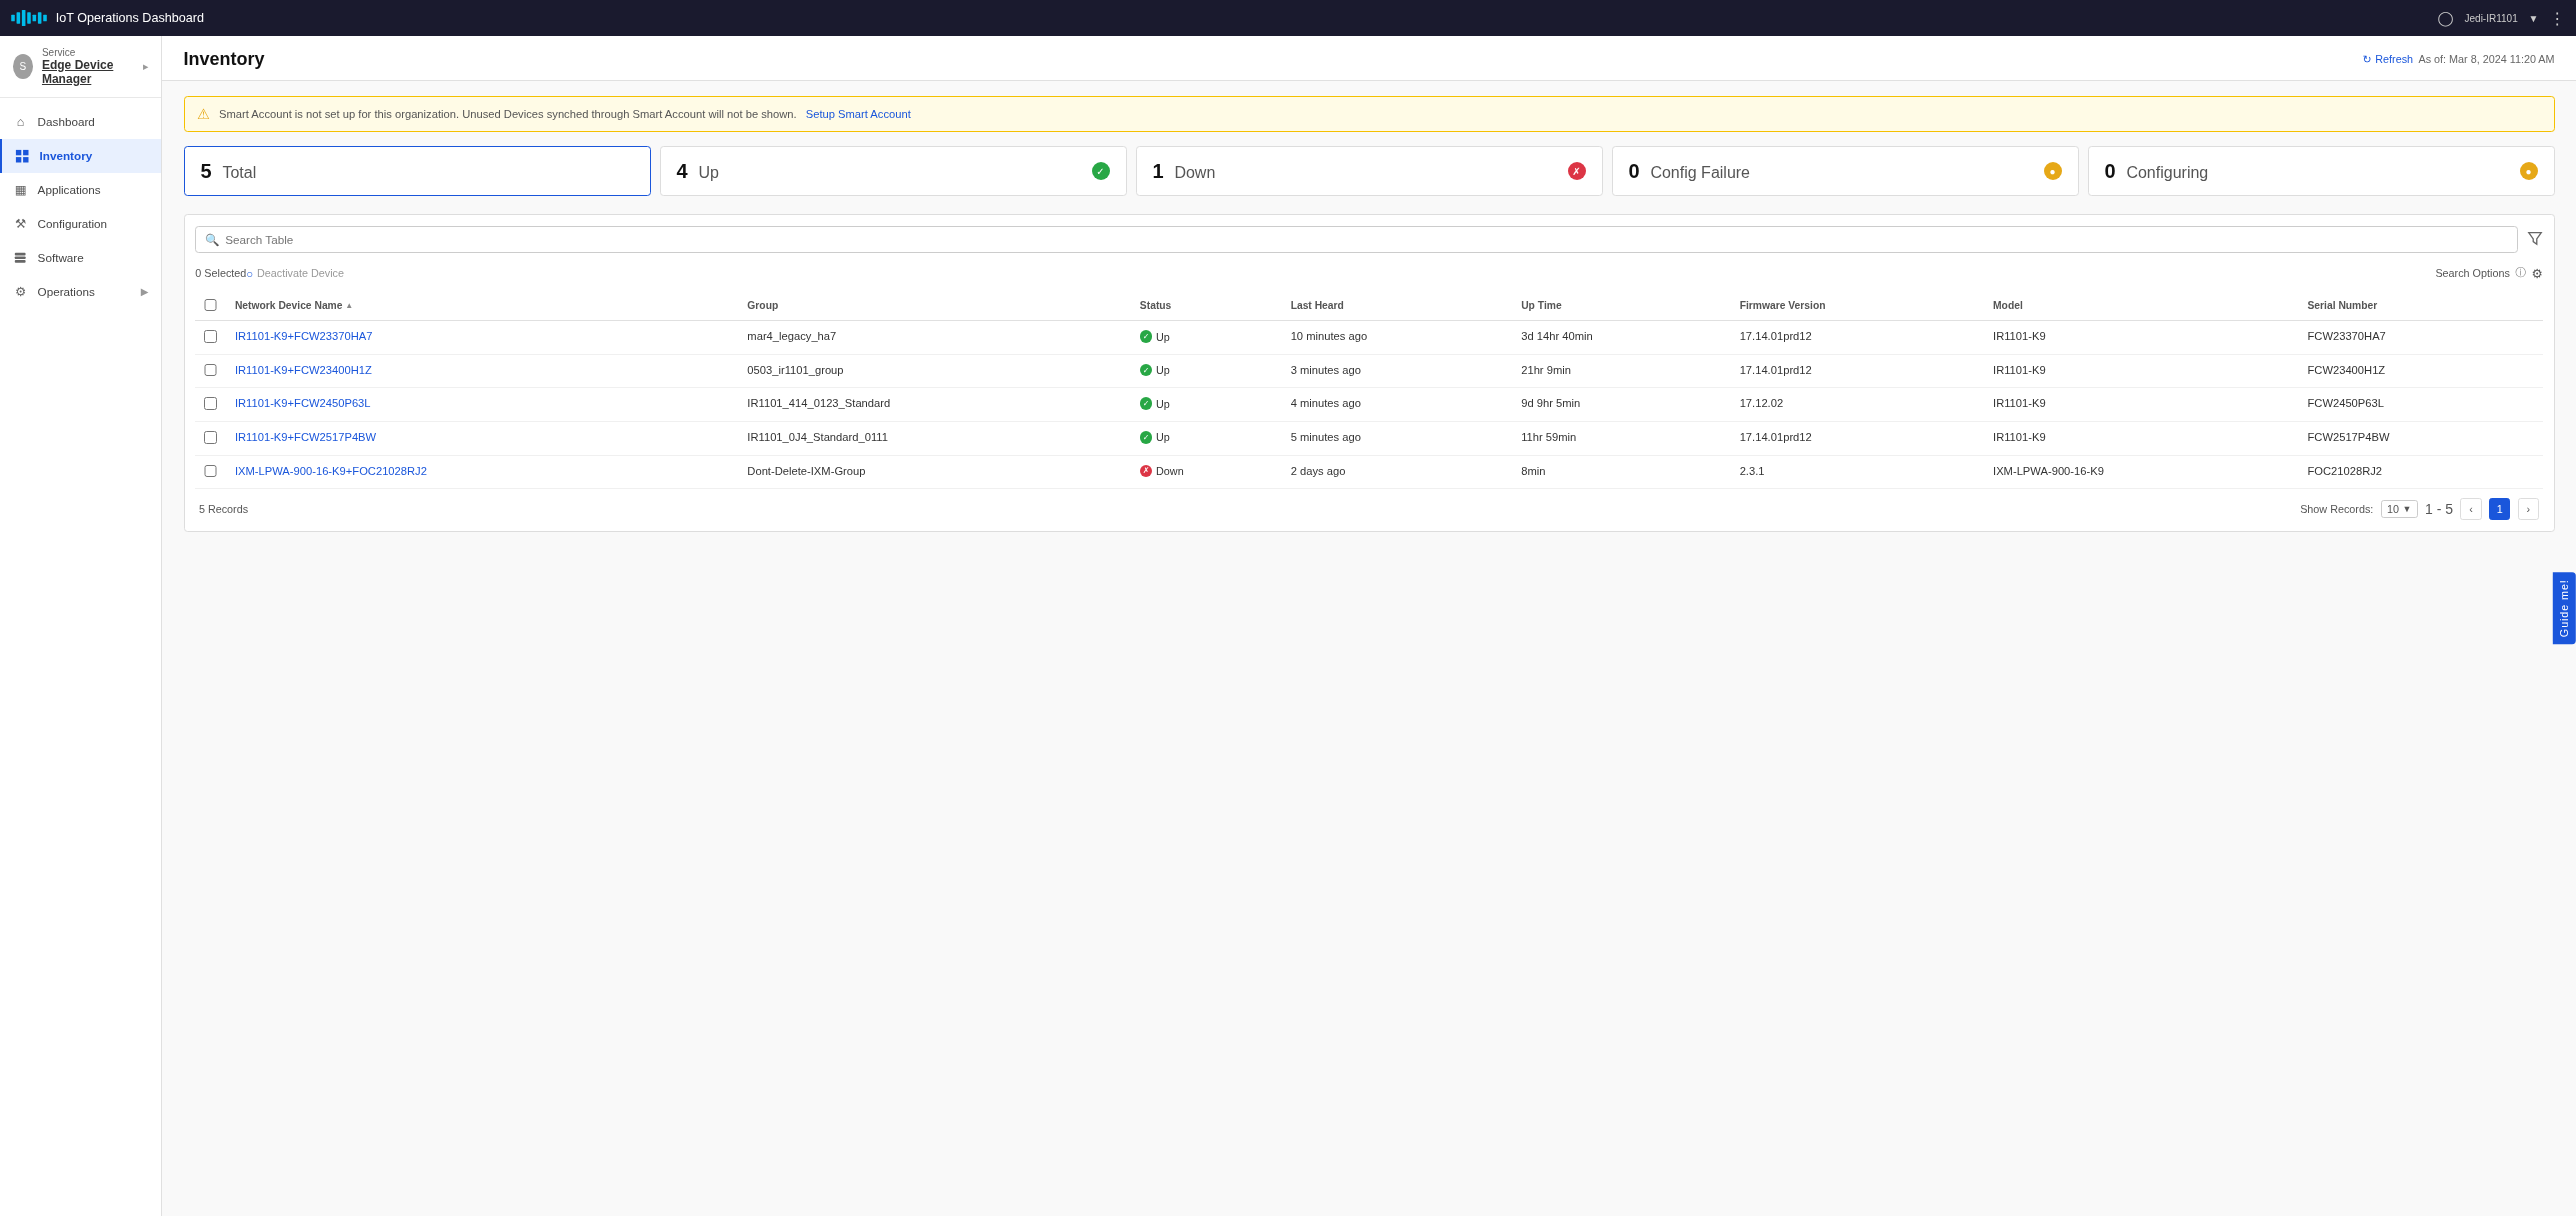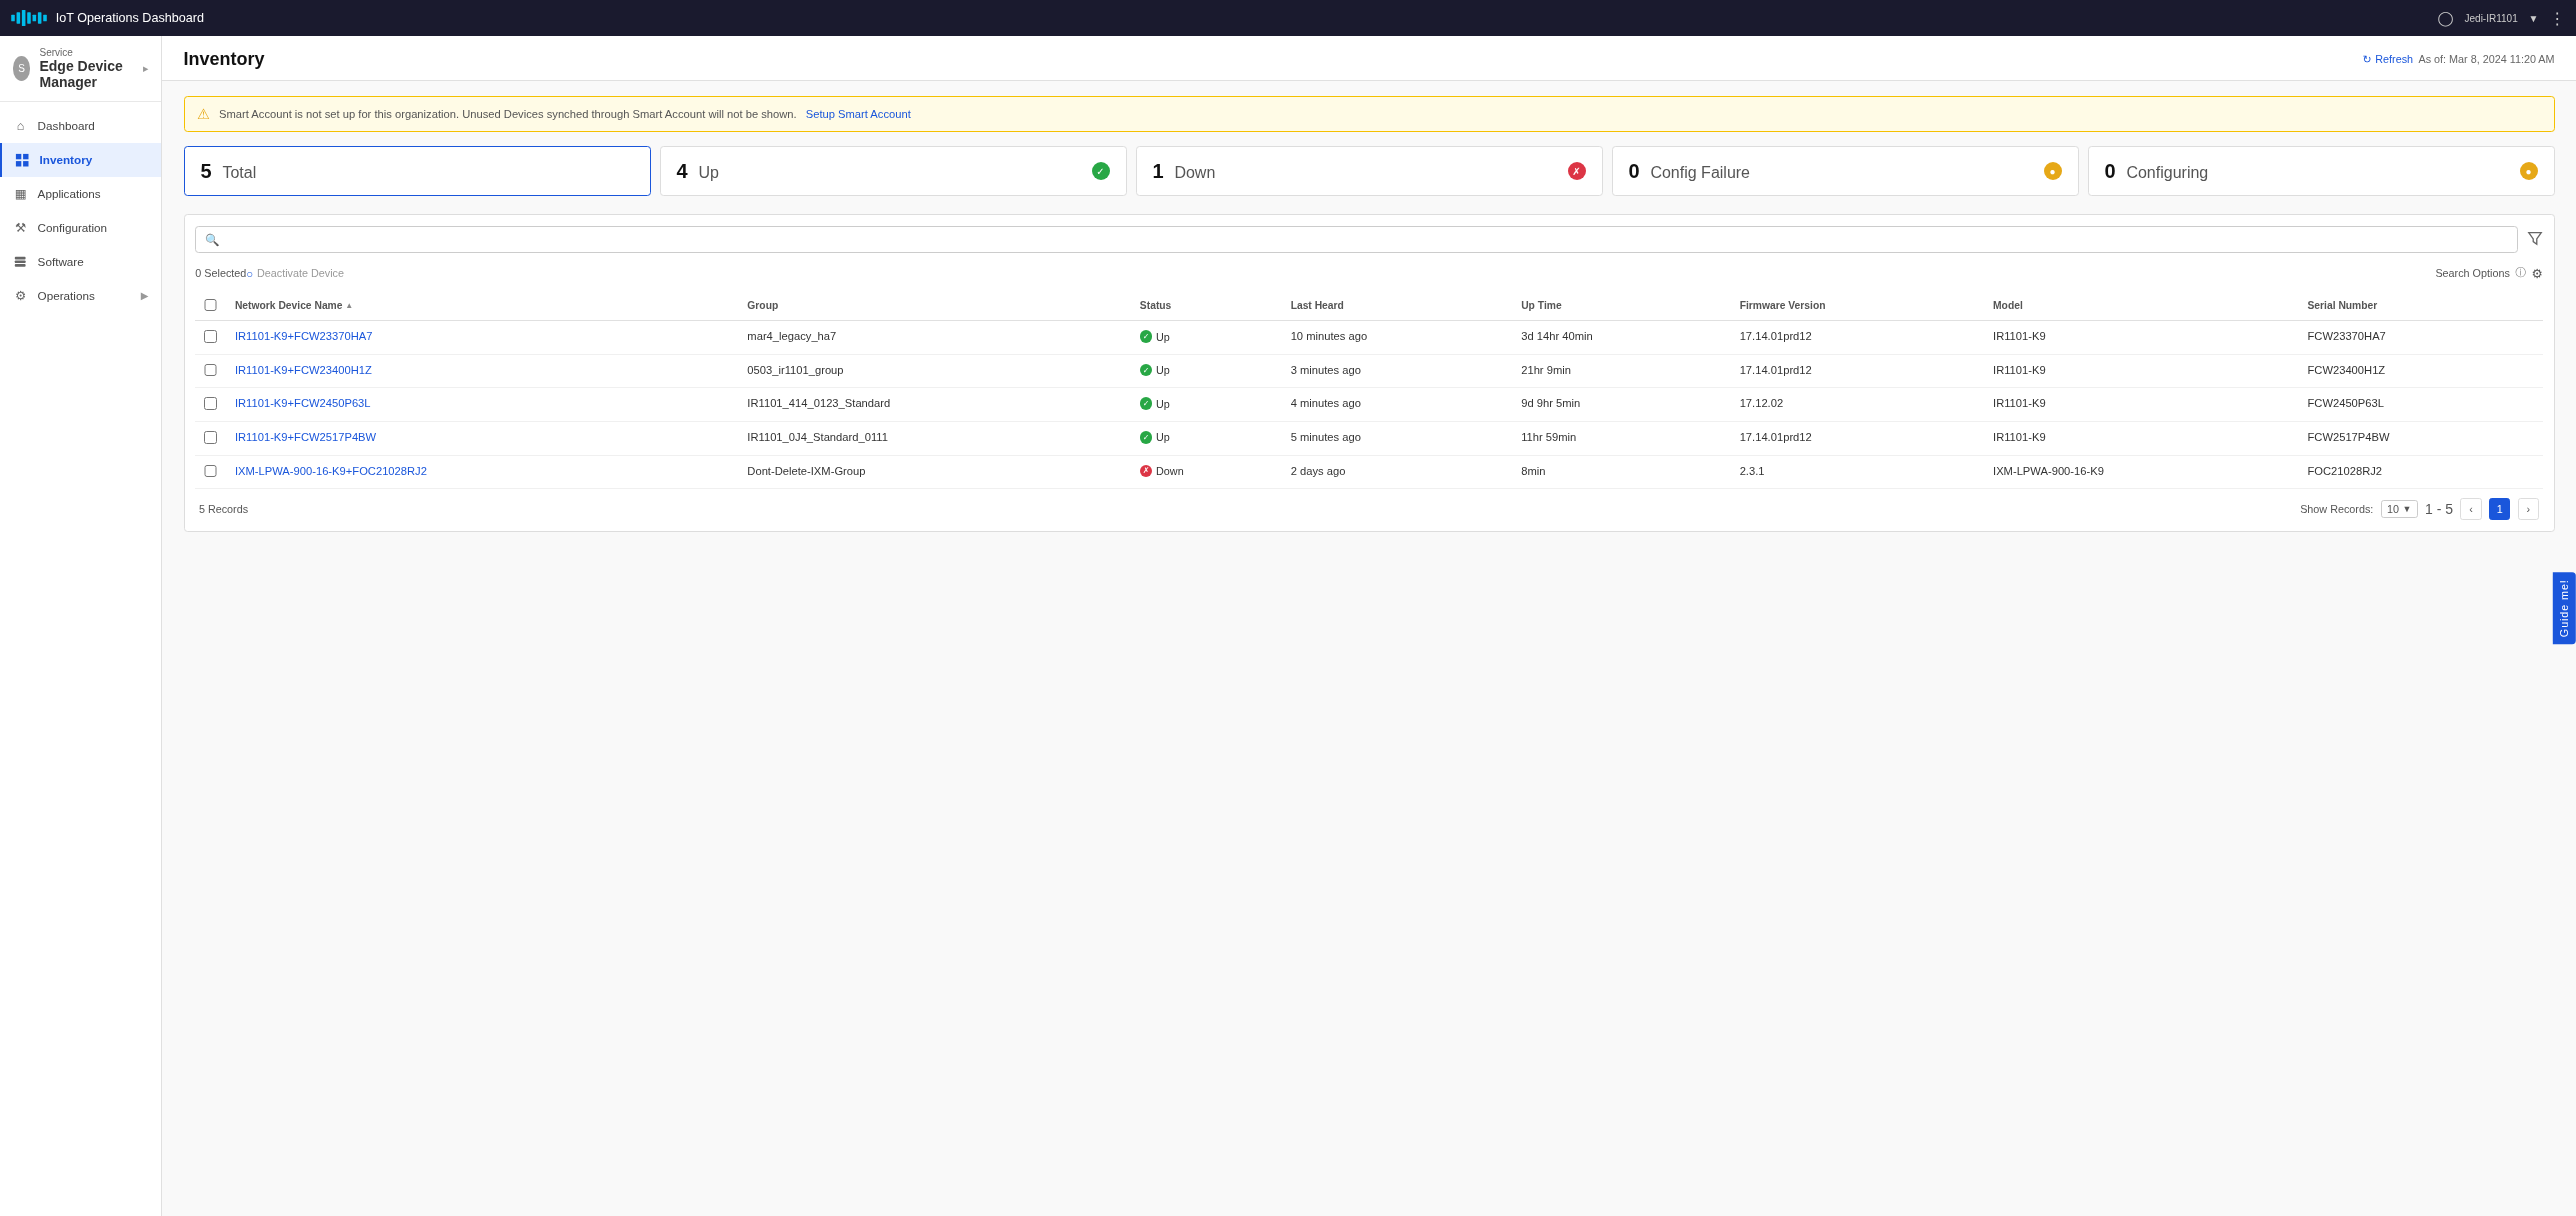--- a/index.html
+++ b/index.html
@@ -41,21 +41,21 @@
       padding: 10.8px 12.6px;
       display: flex;
       align-items: center;
       justify-content: space-between;
       border-bottom: 0.9px solid #e8e8e8;
       cursor: pointer;
     }
     .service-header-left { display: flex; align-items: center; gap: 9px; }
     .service-avatar { width: 25px; height: 25px; background: #9e9e9e; border-radius: 50%; display: flex; align-items: center; justify-content: center; color: #fff; font-size: 10px; }
     .service-label { font-size: 10px; color: #666; }
-    .service-name { font-size: 14px; font-weight: 600; color: #333; }
+    .service-name { font-size: 12px; font-weight: 600; color: #333; text-decoration: underline; }
     .chevron-right { color: #999; font-size: 10.8px; }
 
     .nav-items { flex: 1; padding: 7.2px 0; }
     .nav-item {
       display: flex;
       align-items: center;
       gap: 9px;
       padding: 9px 12.6px;
       cursor: pointer;
       color: #444;
@@ -431,20 +431,21 @@
           </div>
         </div>
 
       </div>
 
       <div class="table-container">
 
         <div class="search-bar-row">
           <div class="search-input-wrap">
             <span class="search-icon-char">🔍</span>
+            <input type="text" class="search-input" placeholder="Search Table" style="">
           </div>
           <span class="filter-icon">
             <svg width="16" height="16" viewBox="0 0 18 18" fill="none">
                 <polygon points="2,3 16,3 11,10 11,16 7,13 7,10" stroke="#666" stroke-width="1.5" fill="none"></polygon>
               </svg>
           </span>
         </div>
 
         <div class="toolbar-row">
           <div class="toolbar-left">

